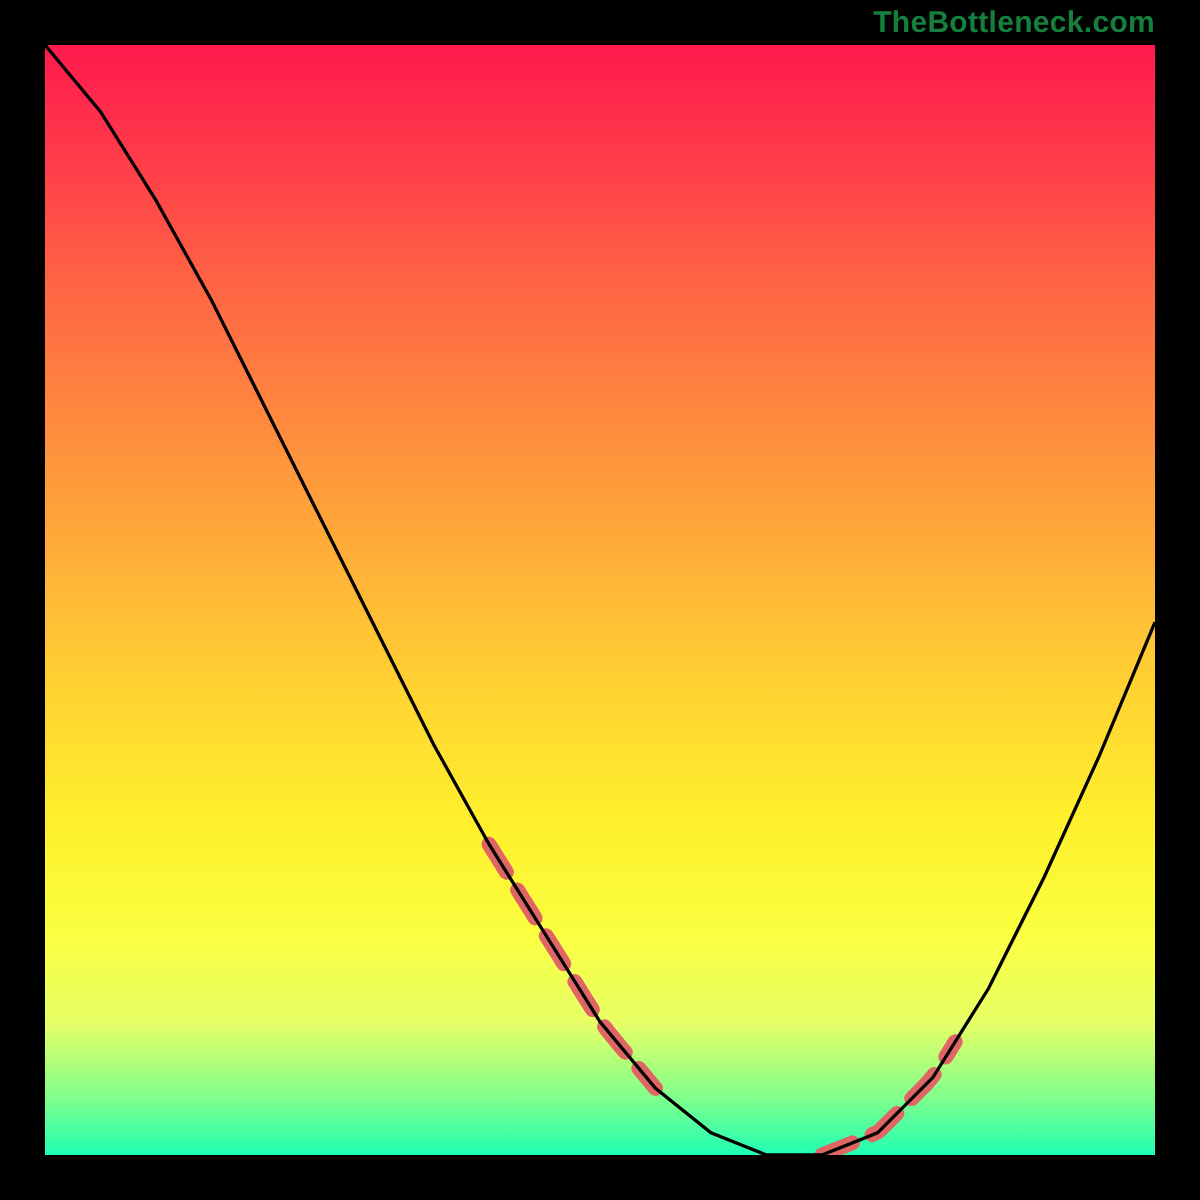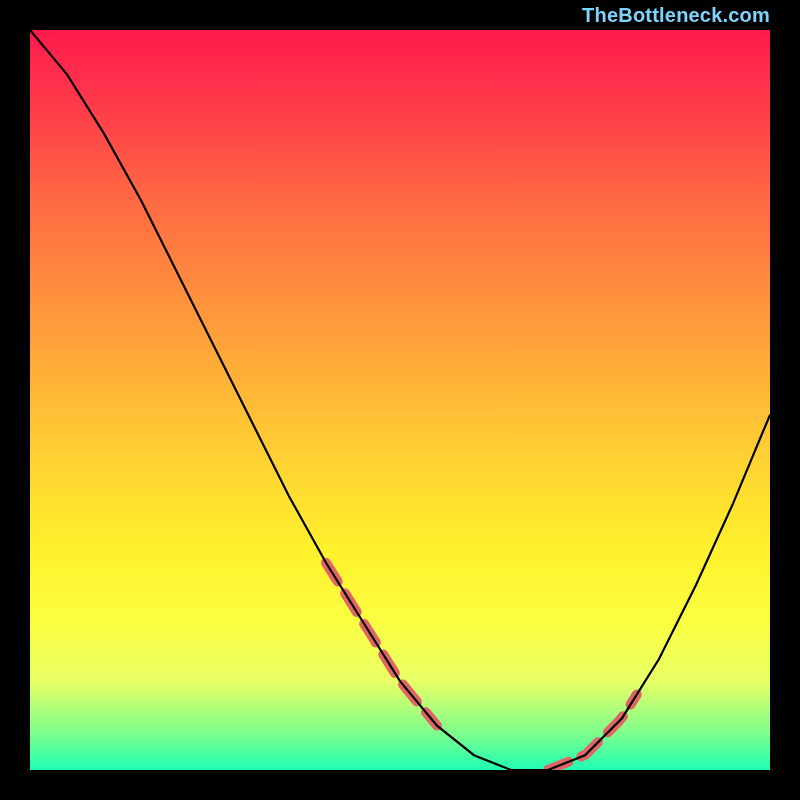--- a/index.html
+++ b/index.html
@@ -29,21 +29,21 @@
       #7dff8c 95%,
       #1fffb4 100%);
   }
   .watermark {
     position: absolute;
     top: 4px;
     right: 30px;
     font-family: Arial, Helvetica, sans-serif;
     font-size: 20px;
     font-weight: bold;
-    color: #7dd3fc;
+    color: #15803d;
     letter-spacing: 0.2px;
   }
   svg.curve {
     position: absolute;
     left: 0;
     top: 0;
     width: 740px;
     height: 740px;
   }
   .curve-line {

